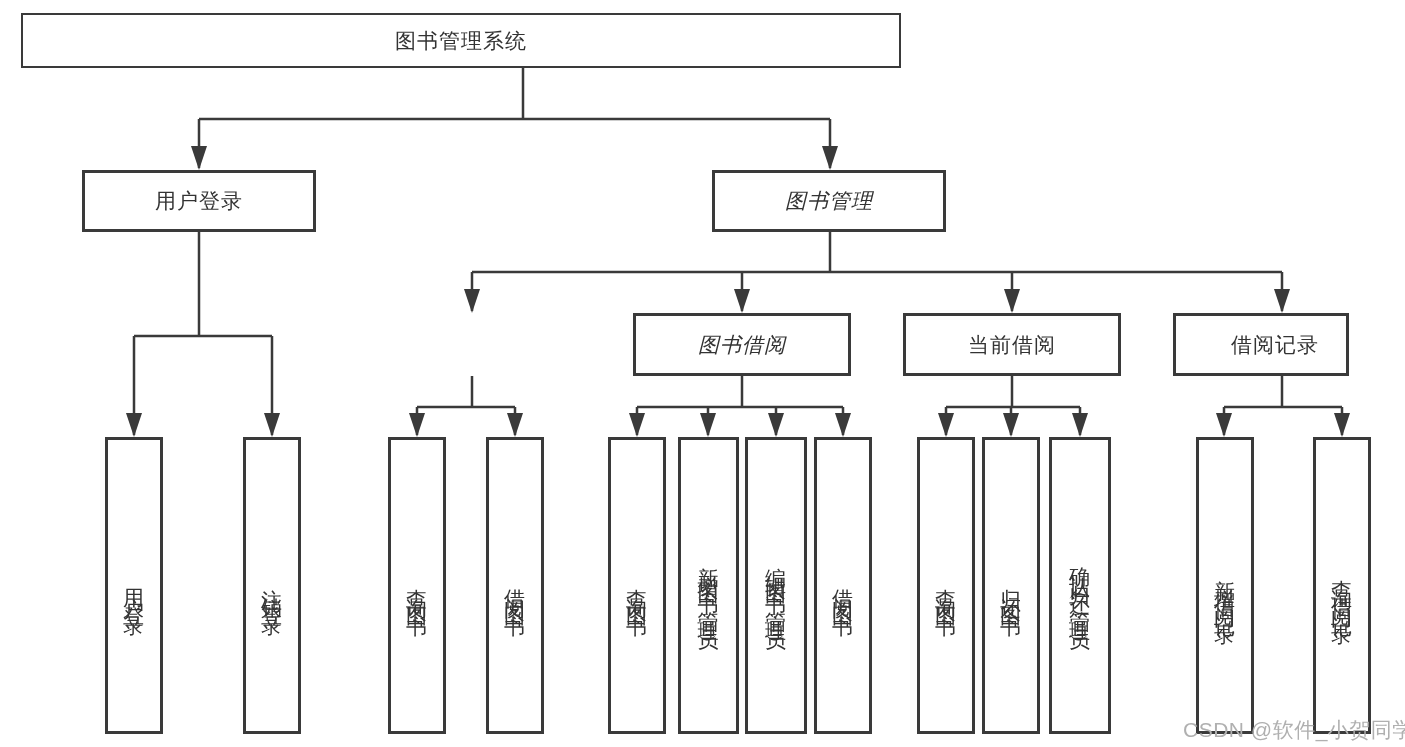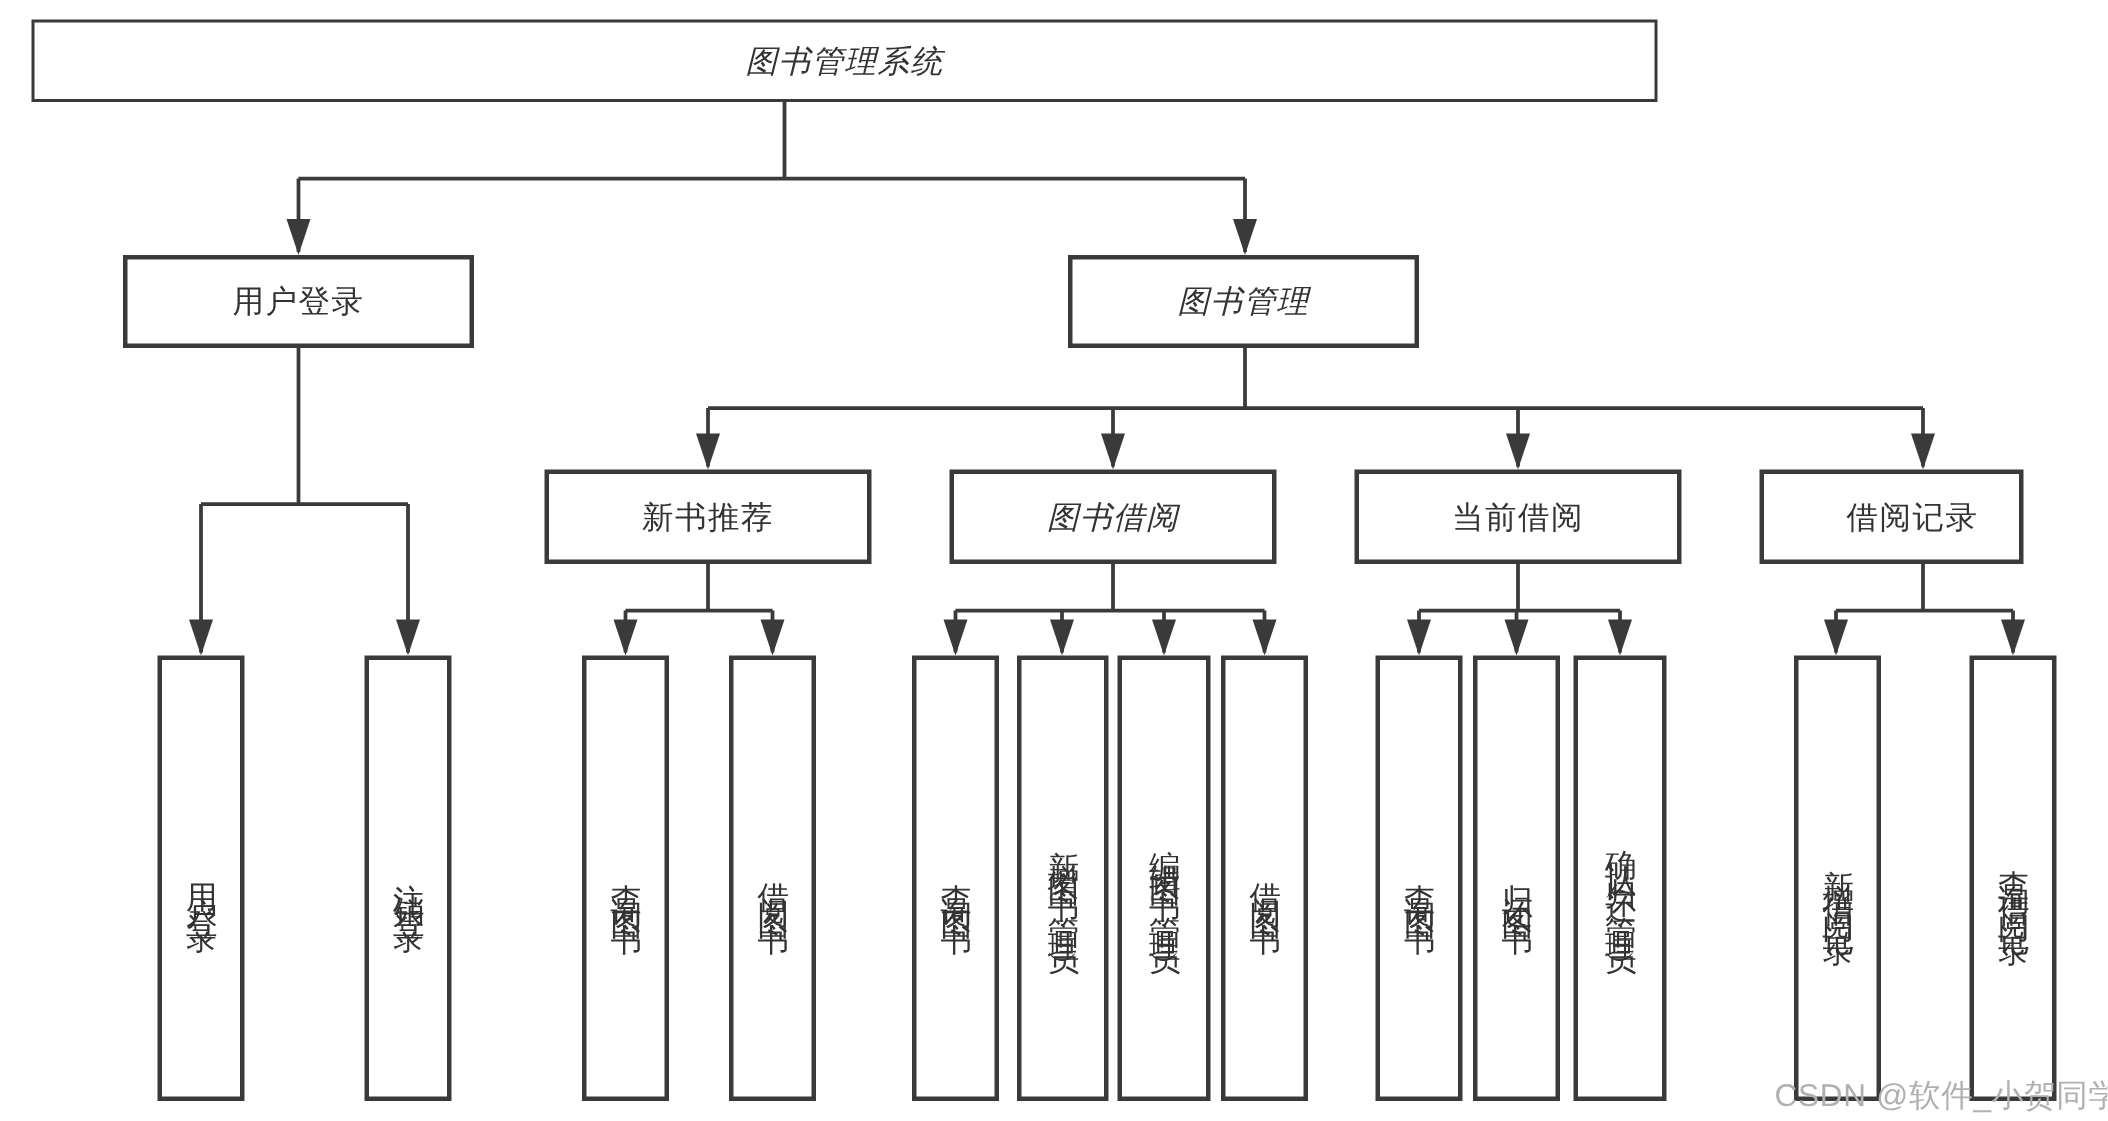--- a/index.html
+++ b/index.html
@@ -98,34 +98,31 @@
       <use href="#ah" x="776" y="437"></use>
       <use href="#ah" x="843" y="437"></use>
       <use href="#ah" x="946" y="437"></use>
       <use href="#ah" x="1011" y="437"></use>
       <use href="#ah" x="1080" y="437"></use>
       <use href="#ah" x="1224" y="437"></use>
       <use href="#ah" x="1342" y="437"></use>
     </g>
   </svg>
 
-  <div class="node h root-box" style="left:21px; top:13px; width:1084px; height:55px;font-style:italic;">
+  <div class="node h root-box" style="left:21px; top:13px; width:880px; height:55px;">
     <span>图书管理系统</span>
   </div>
 
   <div class="node h" style="left:82px; top:170px; width:234px; height:62px;">
     <span>用户登录</span>
   </div>
   <div class="node h" style="left:712px; top:170px; width:234px; height:62px;font-style:italic;">
     <span>图书管理</span>
   </div>
 
-  <div class="node h" style="left:363px; top:313px; width:218px; height:63px;">
-    <span>新书推荐</span>
-  </div>
   <div class="node h" style="left:633px; top:313px; width:218px; height:63px;font-style:italic;">
     <span>图书借阅</span>
   </div>
   <div class="node h" style="left:903px; top:313px; width:218px; height:63px;">
     <span>当前借阅</span>
   </div>
   <div class="node h" style="left:1173px; top:313px; width:176px; height:63px;padding-left:28px;">
     <span>借阅记录</span>
   </div>
 

